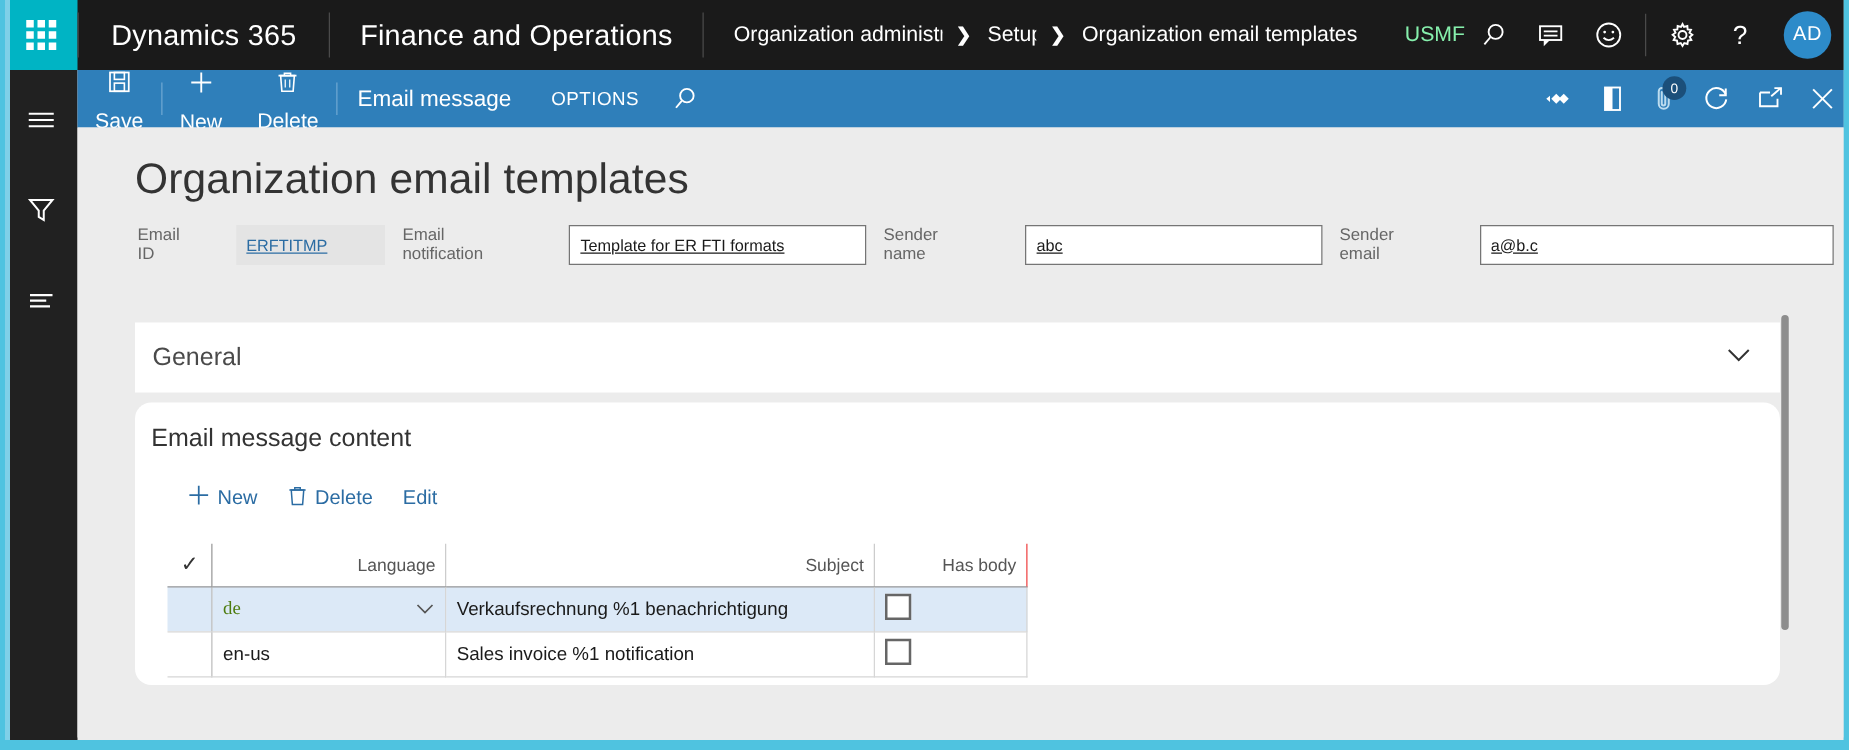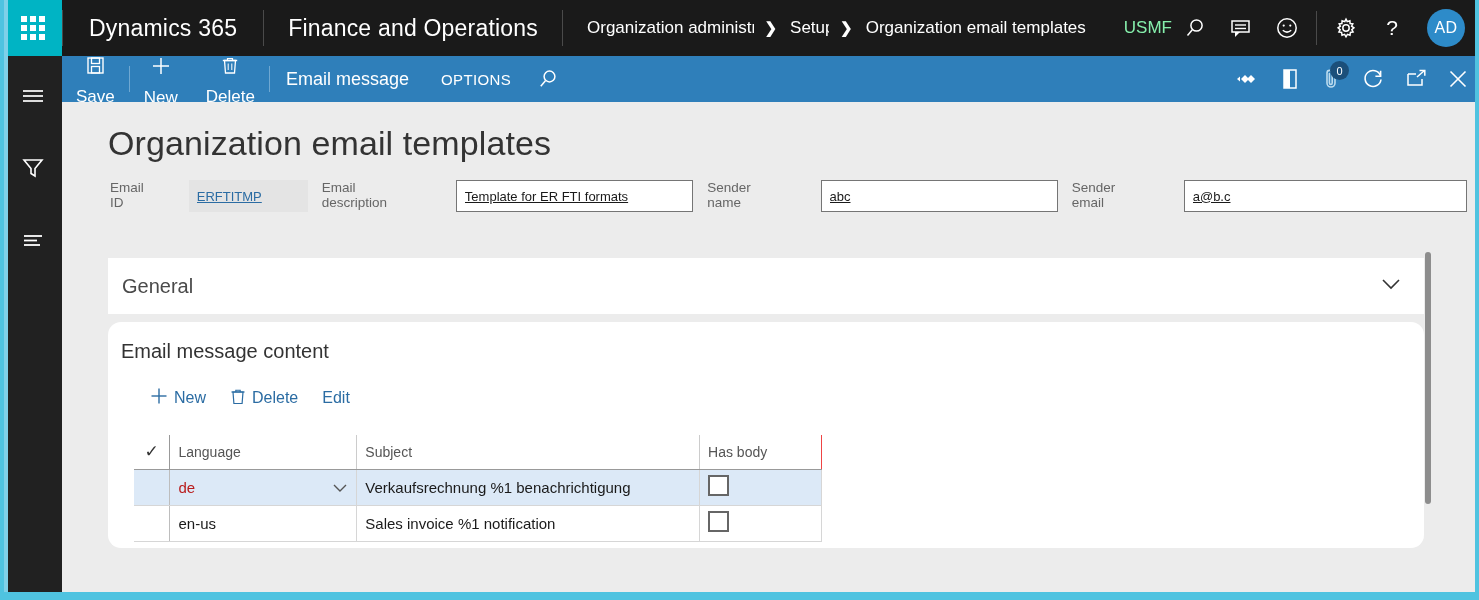--- a/index.html
+++ b/index.html
@@ -202,21 +202,21 @@
 
   
   .grid {
     position: absolute; left: 26px; top: 113px;
     width: 688px;
     border-collapse: collapse;
     font-size: 15px;
   }
   .grid th {
     font-weight: 400; color: #555555; font-size: 14px;
-    text-align: left; padding: 6px 8px 6px 8px;
+    text-align: right; padding: 6px 8px 6px 8px;
     border-bottom: 1px solid #999999;
     border-right: 1px solid #cccccc;
     height: 34px; vertical-align: middle;
     background: #ffffff;
   }
   .grid th.col-check {
     width: 36px; text-align: center; padding: 0;
     color: #333; font-size: 17px;
     border-right: 1px solid #999999;
   }
@@ -229,21 +229,21 @@
     border-right: 1px solid #d6d6d6;
     color: #1a1a1a; vertical-align: middle;
     background: #ffffff;
   }
   .grid td.cell-check {
     width: 36px; padding: 0;
     border-right: 1px solid #bdbdbd;
   }
   tr.selected td { background: #dce9f7; }
   tr.selected td.cell-check { background: #dce9f7; }
-  tr.selected .lang-val { color: #b91c1c; }
+  tr.selected .lang-val { color: #4d7c0f; font-family: Liberation Serif, serif; }
   .lang-cell { display:flex; align-items:center; justify-content: space-between; }
   .chev-sm { color:#555; }
   .cb {
     width: 21px; height: 21px; border: 2px solid #666666;
     background: #ffffff; display: inline-block; cursor: pointer;
   }
 
   
   .scrollbar {
     position: absolute; right: 48px; top: 150px;
@@ -450,21 +450,21 @@
   <div class="content">
 
     <div class="page-title">Organization email templates</div>
 
     <div class="fields">
       <div class="field">
         <span class="field-label">Email ID</span>
         <input class="field-input readonly w-emailid" readonly="" value="ERFTITMP" style="">
       </div>
       <div class="field">
-        <span class="field-label">Email description</span>
+        <span class="field-label">Email notification</span>
         <input class="field-input w-desc" value="Template for ER FTI formats" style="">
       </div>
       <div class="field">
         <span class="field-label">Sender name</span>
         <input class="field-input w-sender" value="abc" style="">
       </div>
       <div class="field">
         <span class="field-label">Sender email</span>
         <input class="field-input w-email" value="a@b.c" style="">
       </div>

